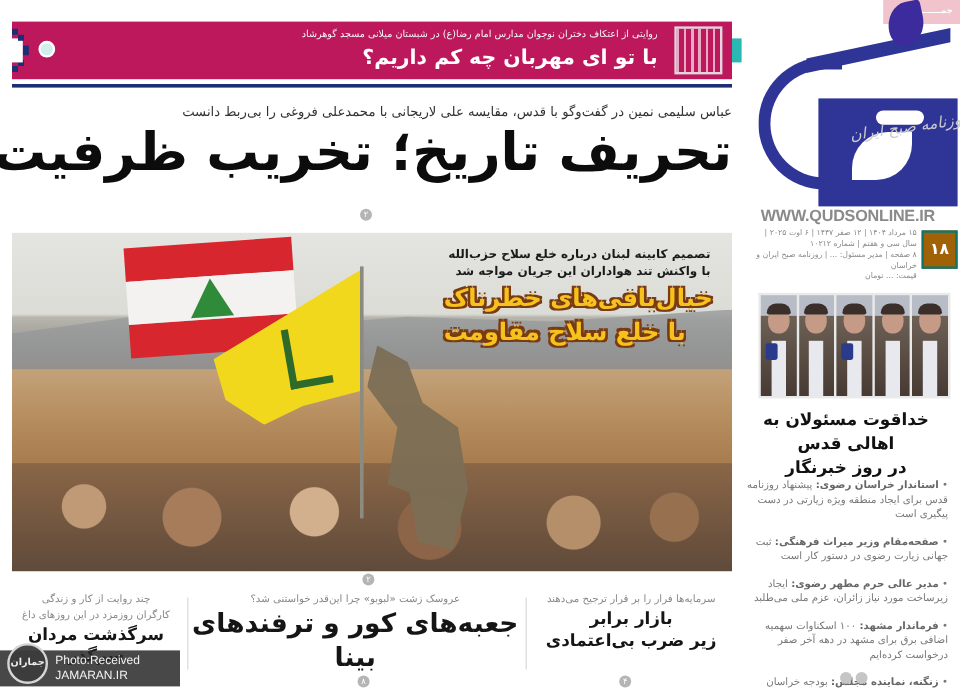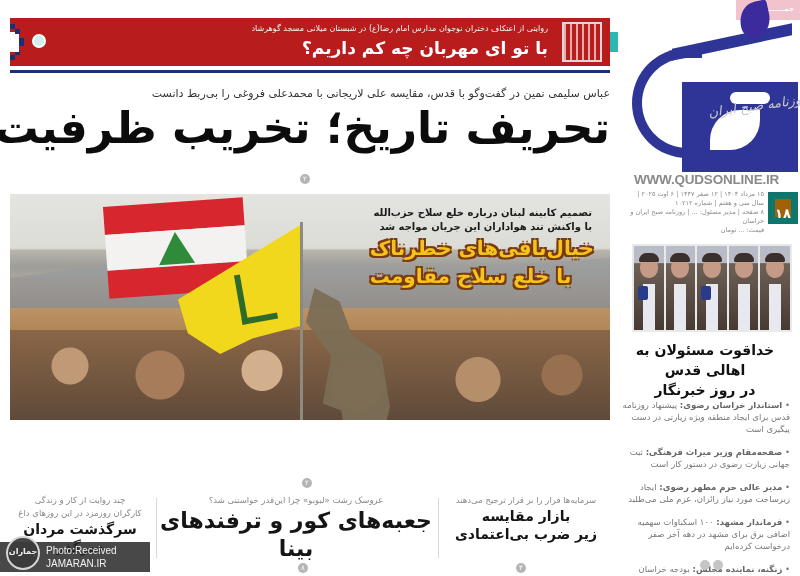--- a/index.html
+++ b/index.html
@@ -1,21 +1,21 @@
 <!DOCTYPE html>
 <html><head>
 <meta charset="utf-8">
 <style>
   * { box-sizing: border-box; margin: 0; padding: 0; }
   html, body { width: 800px; height: 576px; overflow: hidden; background: #ffffff; }
   body { position: relative; font-family: "DejaVu Sans", sans-serif; color: #111; }
   .rtl { direction: rtl; }
 
   
-  .banner { position: absolute; left: 10px; top: 18px; width: 600px; height: 48px; background: #b91c1c; }
+  .banner { position: absolute; left: 10px; top: 18px; width: 600px; height: 48px; background: #be185d; }
   .banner-notch { position: absolute; right: -8px; top: 14px; width: 8px; height: 20px; background: #2ab8b3; }
   .banner-pattern { position: absolute; left: 0; top: 6px; width: 14px; height: 36px;
     background:
       linear-gradient(#1d2f74,#1d2f74) 0 0/5px 5px no-repeat,
       linear-gradient(#1d2f74,#1d2f74) 5px 5px/5px 5px no-repeat,
       linear-gradient(#ffffff,#ffffff) 0 8px/9px 20px no-repeat,
       linear-gradient(#1d2f74,#1d2f74) 9px 14px/5px 8px no-repeat,
       linear-gradient(#1d2f74,#1d2f74) 5px 26px/5px 5px no-repeat,
       linear-gradient(#1d2f74,#1d2f74) 0 31px/5px 5px no-repeat; }
   .banner-badge { position: absolute; left: 22px; top: 16px; width: 14px; height: 14px; border-radius: 50%; background: #cfeeed; border: 2px solid #ffffff; }
@@ -32,31 +32,31 @@
   .logo-flame { position: absolute; left: 118px; top: 2px; width: 30px; height: 36px; background: #3b2b9c;
     border-radius: 60% 10% 60% 40%; transform: rotate(-12deg); }
   .logo-body { position: absolute; left: 10px; top: 34px; width: 166px; height: 138px; }
   .logo-block { position: absolute; left: 50px; top: 48px; width: 116px; height: 90px; background: #2e3597; }
   .logo-arc { position: absolute; left: 0; top: 14px; width: 70px; height: 110px; border: 10px solid #2e3597; border-right: none; border-radius: 60px 0 0 60px; }
   .logo-top { position: absolute; left: 40px; top: 2px; width: 120px; height: 30px; border-top: 12px solid #2e3597; transform: skewY(-12deg); }
   .logo-cut { position: absolute; left: 78px; top: 76px; width: 50px; height: 40px; background: #ffffff; border-radius: 30px 0 30px 0; }
   .logo-cut2 { position: absolute; left: 98px; top: 58px; width: 40px; height: 12px; background: #ffffff; border-radius: 6px; }
   .logo-tagline { position: absolute; left: 76px; top: 64px; font-family: "DejaVu Serif", serif; font-size: 13px; color: #c9c9cf; font-style: italic; transform: rotate(-8deg); white-space: nowrap; }
   .site-url { position: absolute; left: 12px; top: 172px; font-family: "Liberation Sans", sans-serif; font-weight: bold; font-size: 13.5px; color: #8a8a8a; letter-spacing: -0.2px; }
-  .issue-box { position: absolute; right: 2px; top: 192px; width: 30px; height: 32px; background: #a16207; border: 7px solid #0f766e; }
+  .issue-box { position: absolute; right: 2px; top: 192px; width: 30px; height: 32px; background: #a16207; border: 2px solid #0f766e; }
   .issue-num { position: absolute; left: 0; right: 0; top: 7px; text-align: center; font-size: 13px; font-weight: bold; color: #ffffff; }
   .date-lines { position: absolute; right: 36px; top: 190px; width: 138px; font-size: 6.5px; color: #8a8a8a; line-height: 9px; }
 
   
   .deck { position: absolute; right: 190px; top: 87px; font-size: 11px; color: #333; white-space: nowrap; }
   .headline { position: absolute; right: 190px; top: 102px; font-size: 44px; font-weight: bold; color: #0c0c0c; white-space: nowrap; letter-spacing: -1px; }
   .page-dot { position: absolute; width: 10px; height: 10px; border-radius: 50%; background: #b5b5b5; color: #fff; font-size: 7px; text-align: center; line-height: 10px; }
 
   
-  .photo { position: absolute; left: 10px; top: 194px; width: 600px; height: 226px; overflow: hidden;
+  .photo { position: absolute; left: 10px; top: 194px; width: 600px; height: 282px; overflow: hidden;
     background: linear-gradient(180deg, #e4e4e0 0%, #dcdcd7 24%, #b7b5ac 25%, #9e9d98 32%, #a7a59c 36%, #c4a27a 40%, #b68d5e 55%, #a57a4c 70%, #8d6a48 85%, #6f5844 100%); }
   .photo-mtn { position: absolute; left: 0; top: 64px; width: 600px; height: 50px;
     background: linear-gradient(180deg, #9fa0a1 0%, #8d8e8f 100%); clip-path: polygon(0 40%, 18% 10%, 35% 30%, 55% 12%, 75% 20%, 100% 0, 100% 100%, 0 100%); opacity: .9; }
   .photo-rocks { position: absolute; left: 0; bottom: 0; width: 600px; height: 90px;
     background: radial-gradient(circle at 10% 40%, #c09a76 0 18px, transparent 19px),
                 radial-gradient(circle at 25% 50%, #a67c5a 0 24px, transparent 25px),
                 radial-gradient(circle at 42% 45%, #d2b08e 0 20px, transparent 21px),
                 radial-gradient(circle at 58% 60%, #8c6448 0 26px, transparent 27px),
                 radial-gradient(circle at 78% 55%, #b58f6a 0 22px, transparent 23px),
                 radial-gradient(circle at 92% 50%, #96704f 0 20px, transparent 21px),
@@ -226,21 +226,21 @@
     <div class="title">سرگذشت مردان سرگذر</div>
   </div>
   <div class="col-sep" style="left:146px;"></div>
   <div class="story story2 rtl">
     <div class="kicker">عروسک زشت «لبوبو» چرا این‌قدر خواستنی شد؟</div>
     <div class="title big">جعبه‌های کور و ترفندهای بینا</div>
   </div>
   <div class="col-sep" style="left:428px;"></div>
   <div class="story story3 rtl">
     <div class="kicker">سرمایه‌ها فرار را بر قرار ترجیح می‌دهند</div>
-    <div class="title">بازار مقایسه</div>
+    <div class="title">بازار برابر</div>
     <div class="title">زیر ضرب بی‌اعتمادی</div>
   </div>
 </div>
 <div class="page-dot" style="left:298px; top:563px;">۸</div>
 <div class="page-dot" style="left:516px; top:563px;">۴</div>
 
 <div class="watermark">
   <div class="wm-logo">
     <div class="wm-logo-text rtl">جماران</div>
   </div>

